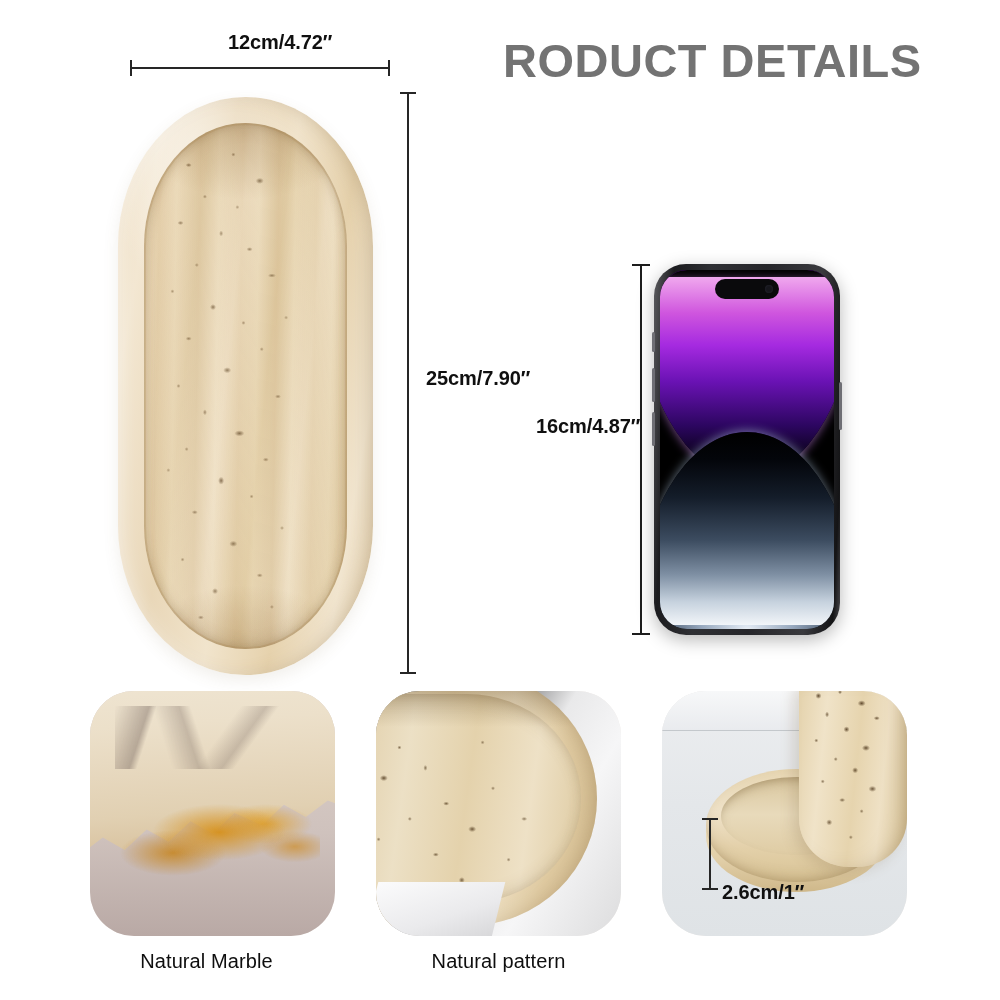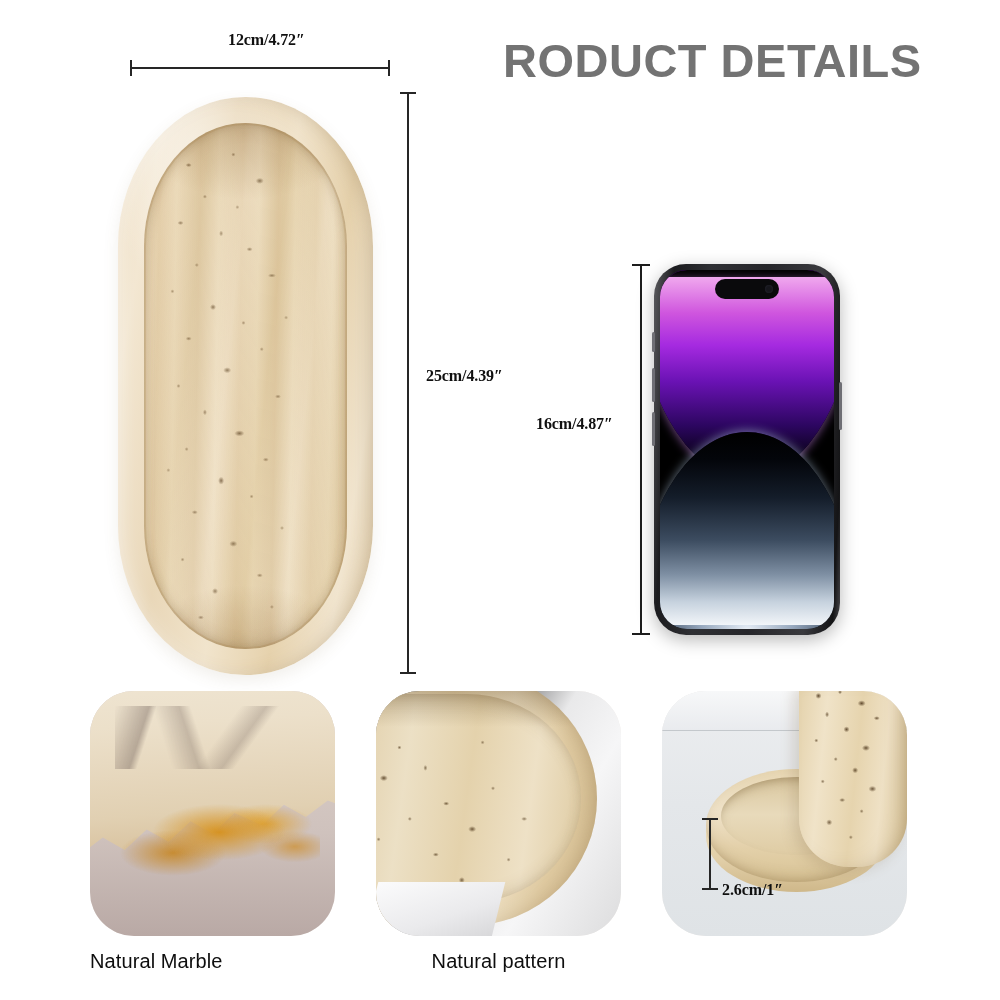--- a/index.html
+++ b/index.html
@@ -34,26 +34,25 @@
     letter-spacing: 0.5px;
     color: #737373;
     white-space: nowrap;
     line-height: 1;
     font-family: "Liberation Sans", sans-serif;
   }
 
   
   .dim-label {
     position: absolute;
-    font-size: 16px;
+    font-size: 20px;
     font-weight: bold;
     color: #101010;
     white-space: nowrap;
     letter-spacing: -0.1px;
-    font-family: Liberation Serif, serif;
   }
   .dim-line-h {
     position: absolute;
     height: 2px;
     background: #262626;
   }
   .dim-line-h::before,
   .dim-line-h::after {
     content: "";
     position: absolute;
@@ -452,21 +451,21 @@
   
   .caption {
     position: absolute;
     top: 950px;
     font-size: 20px;
     font-weight: normal;
     color: #0e0e0e;
     white-space: nowrap;
     letter-spacing: .1px;
   }
-  .cap-1 { left: 90px;  width: 245px; text-align: left; }
+  .cap-1 { left: 84px;  width: 245px; text-align: center; }
   .cap-2 { left: 376px; width: 245px; text-align: center; }
   .cap-3 { left: 662px; width: 253px; text-align: center; }
 </style>
 </head>
 <body>
 
 <div class="stage">
 
   <div class="page-title">RODUCT DETAILS</div>
 
@@ -476,21 +475,21 @@
         <div class="tray-pores"></div>
       </div>
       <div class="tray-rim-shadow"></div>
     </div>
   </div>
 
   <div class="dim-label" style="left:228px; top:31px;">12cm/4.72″</div>
   <div class="dim-line-h" style="left:130px; top:67px; width:260px;"></div>
 
   <div class="dim-line-v" style="left:407px; top:92px; height:582px;"></div>
-  <div class="dim-label" style="left:426px; top:367px;">25cm/4.39″</div>
+  <div class="dim-label" style="left:426px; top:367px;">25cm/7.90″</div>
 
   <div class="phone">
     <div class="phone-btn btn-mute"></div>
     <div class="phone-btn btn-volup"></div>
     <div class="phone-btn btn-voldn"></div>
     <div class="phone-btn btn-power"></div>
     <div class="phone-screen">
       <div class="wall">
         <div class="wall-arc-top"></div>
         <div class="wall-arc-bot"></div>

